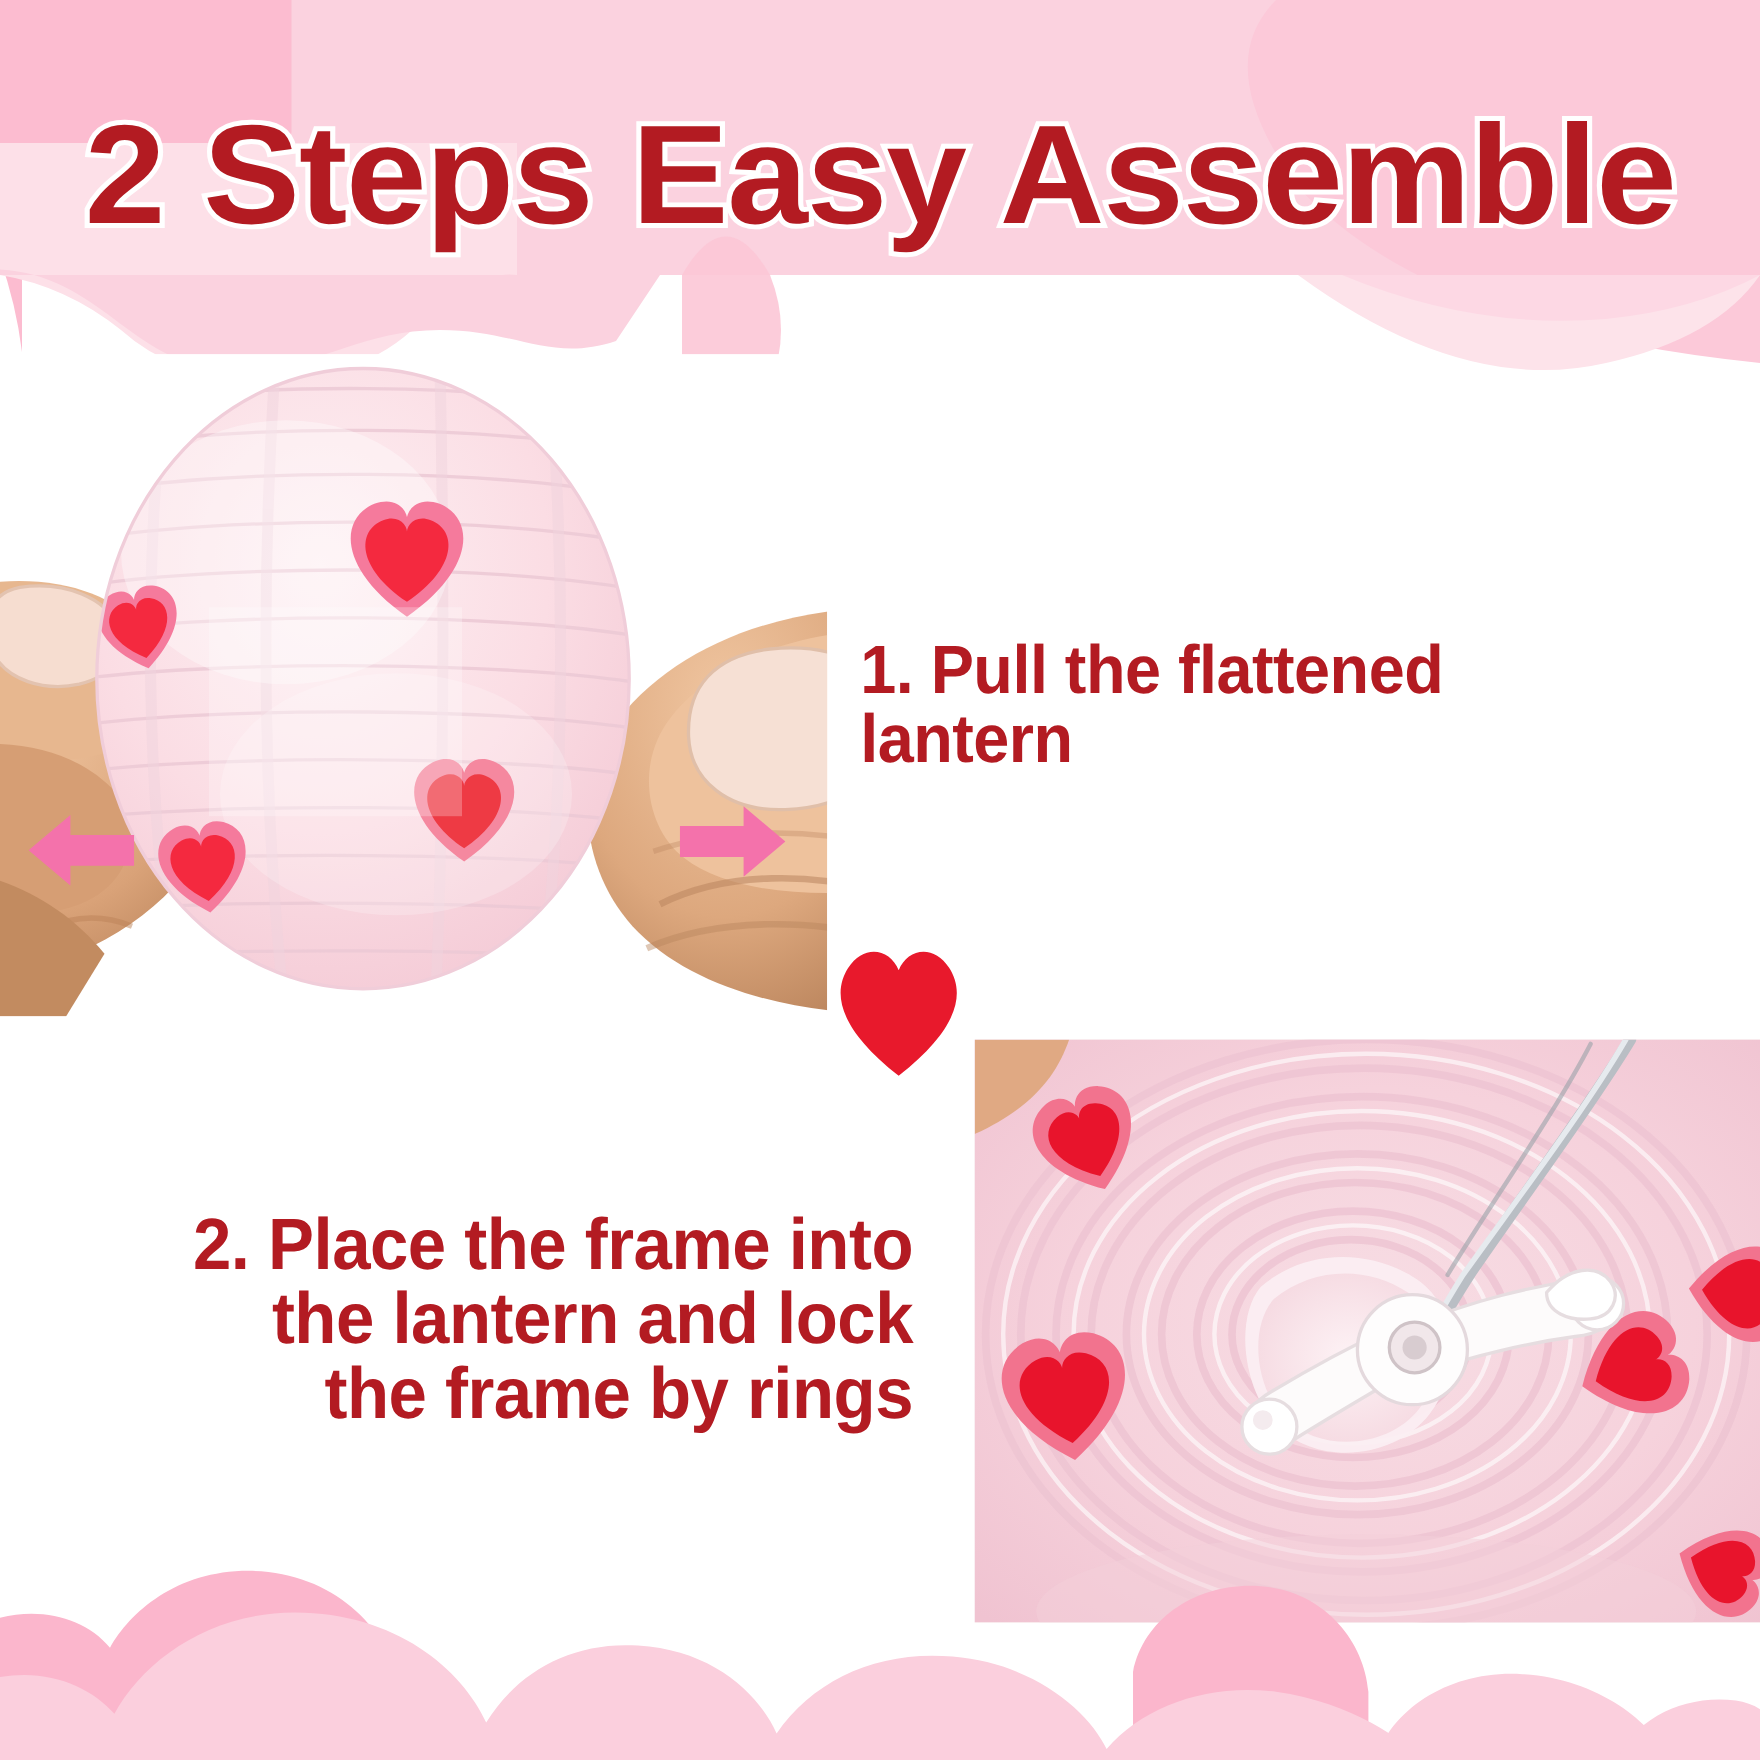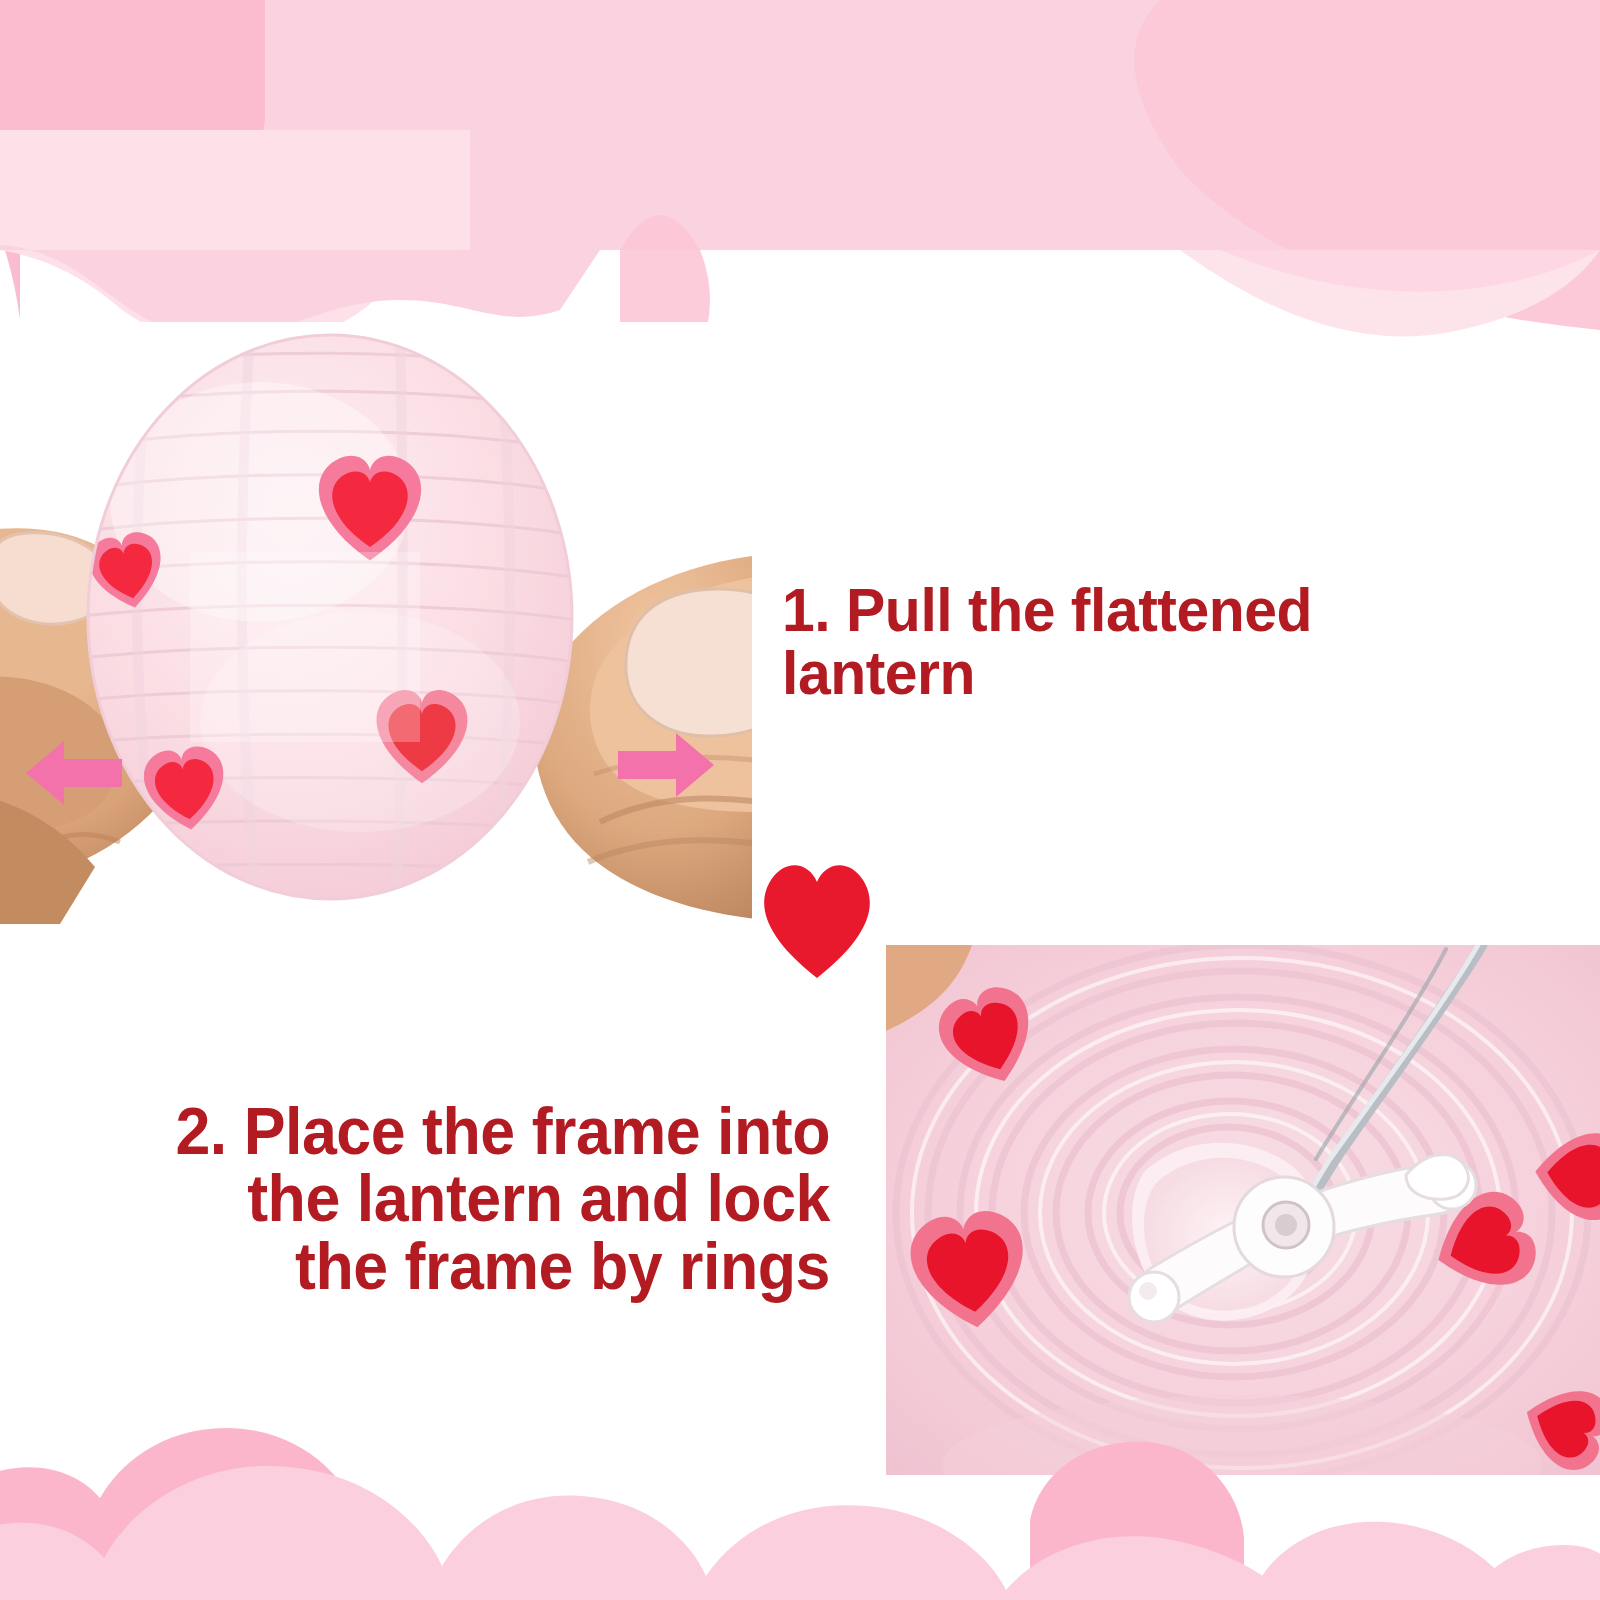--- a/index.html
+++ b/index.html
@@ -155,20 +155,23 @@
                C 90 250 120 330 200 335
                C 285 342 320 300 400 300
                C 470 300 500 330 560 310
                L 600 250 L 0 250 Z" fill="#fbd2df"></path>
 
       <path d="M1180 250 Q 1330 360 1460 330 Q 1560 308 1600 250 L 1600 250 Z" fill="#fde3ea"></path>
       <path d="M1220 250 Q 1340 300 1460 290 Q 1540 282 1600 250 Z" fill="#fdd8e4"></path>
     </svg>
   </div>
 
+  <div class="title-wrap">
+    <span class="title">2 Steps Easy Assemble</span>
+  </div>
 
   <div class="photo1">
     <svg width="752" height="602" viewBox="0 0 752 602">
       <defs>
         <radialGradient id="lanternGrad" cx="42%" cy="32%" r="78%">
           <stop offset="0%" stop-color="#fdf0f3"></stop>
           <stop offset="55%" stop-color="#fbdde4"></stop>
           <stop offset="100%" stop-color="#f3c8d4"></stop>
         </radialGradient>
         <radialGradient id="skinL" cx="40%" cy="30%" r="85%">

